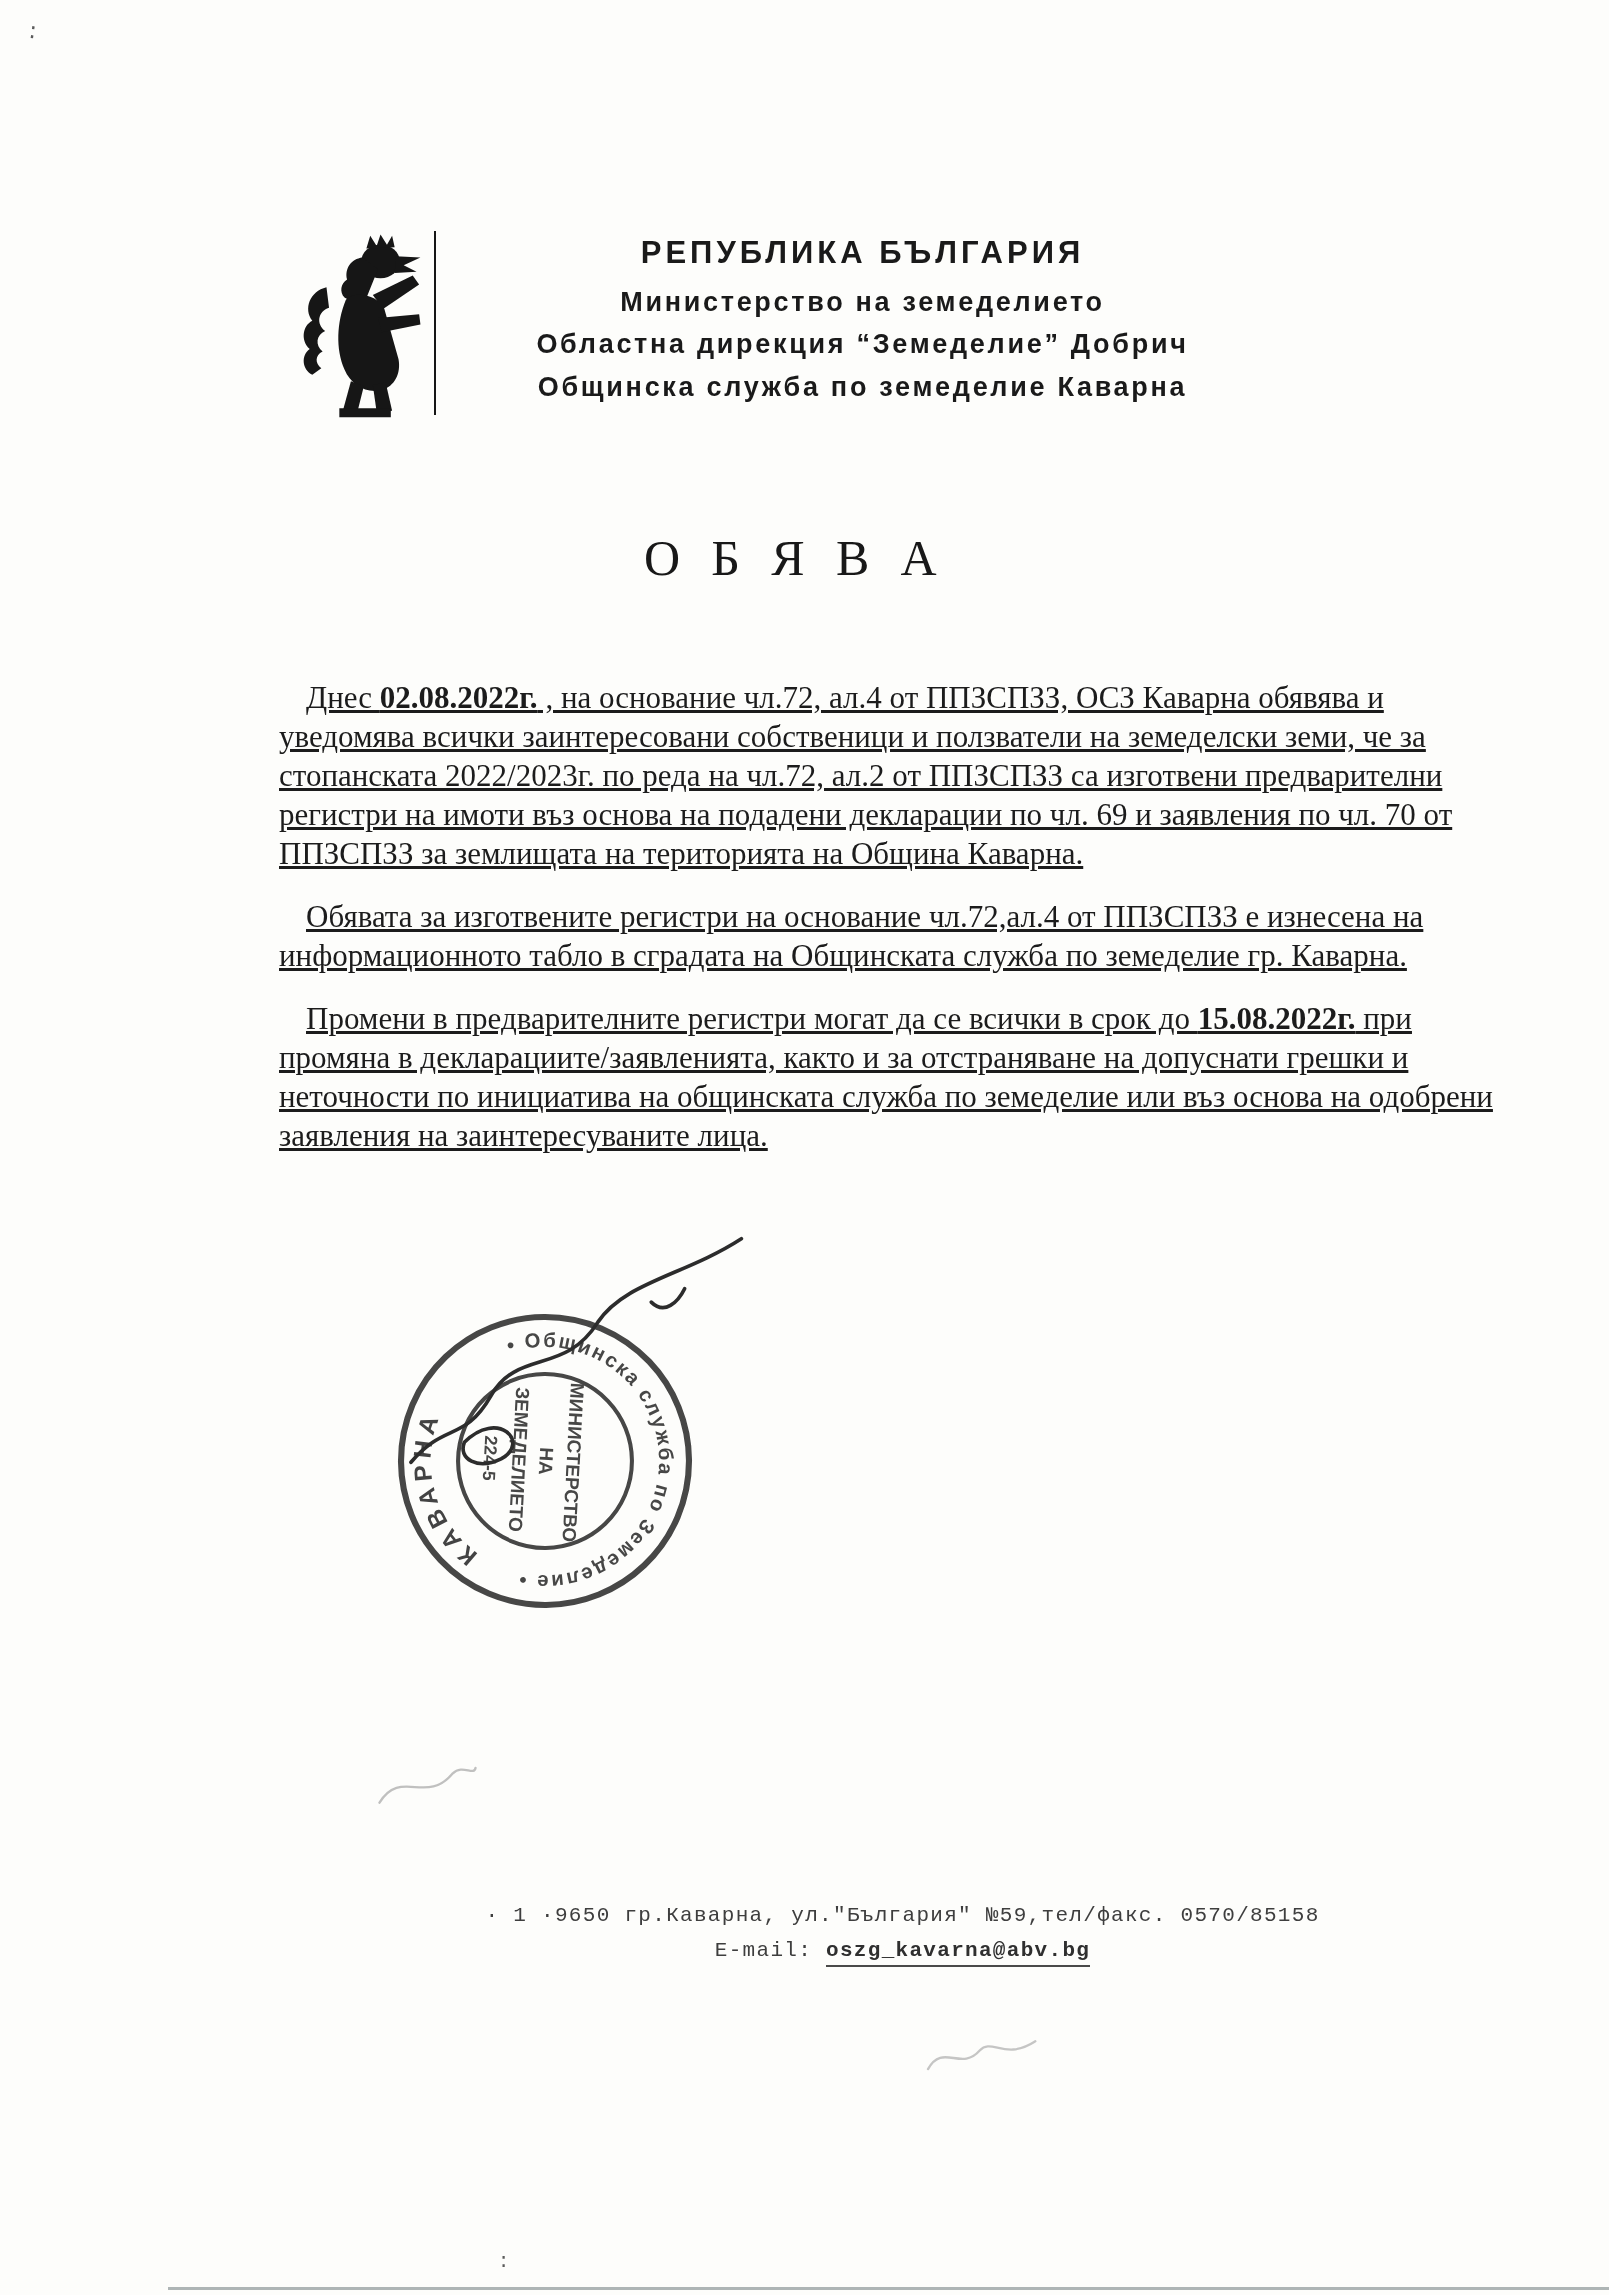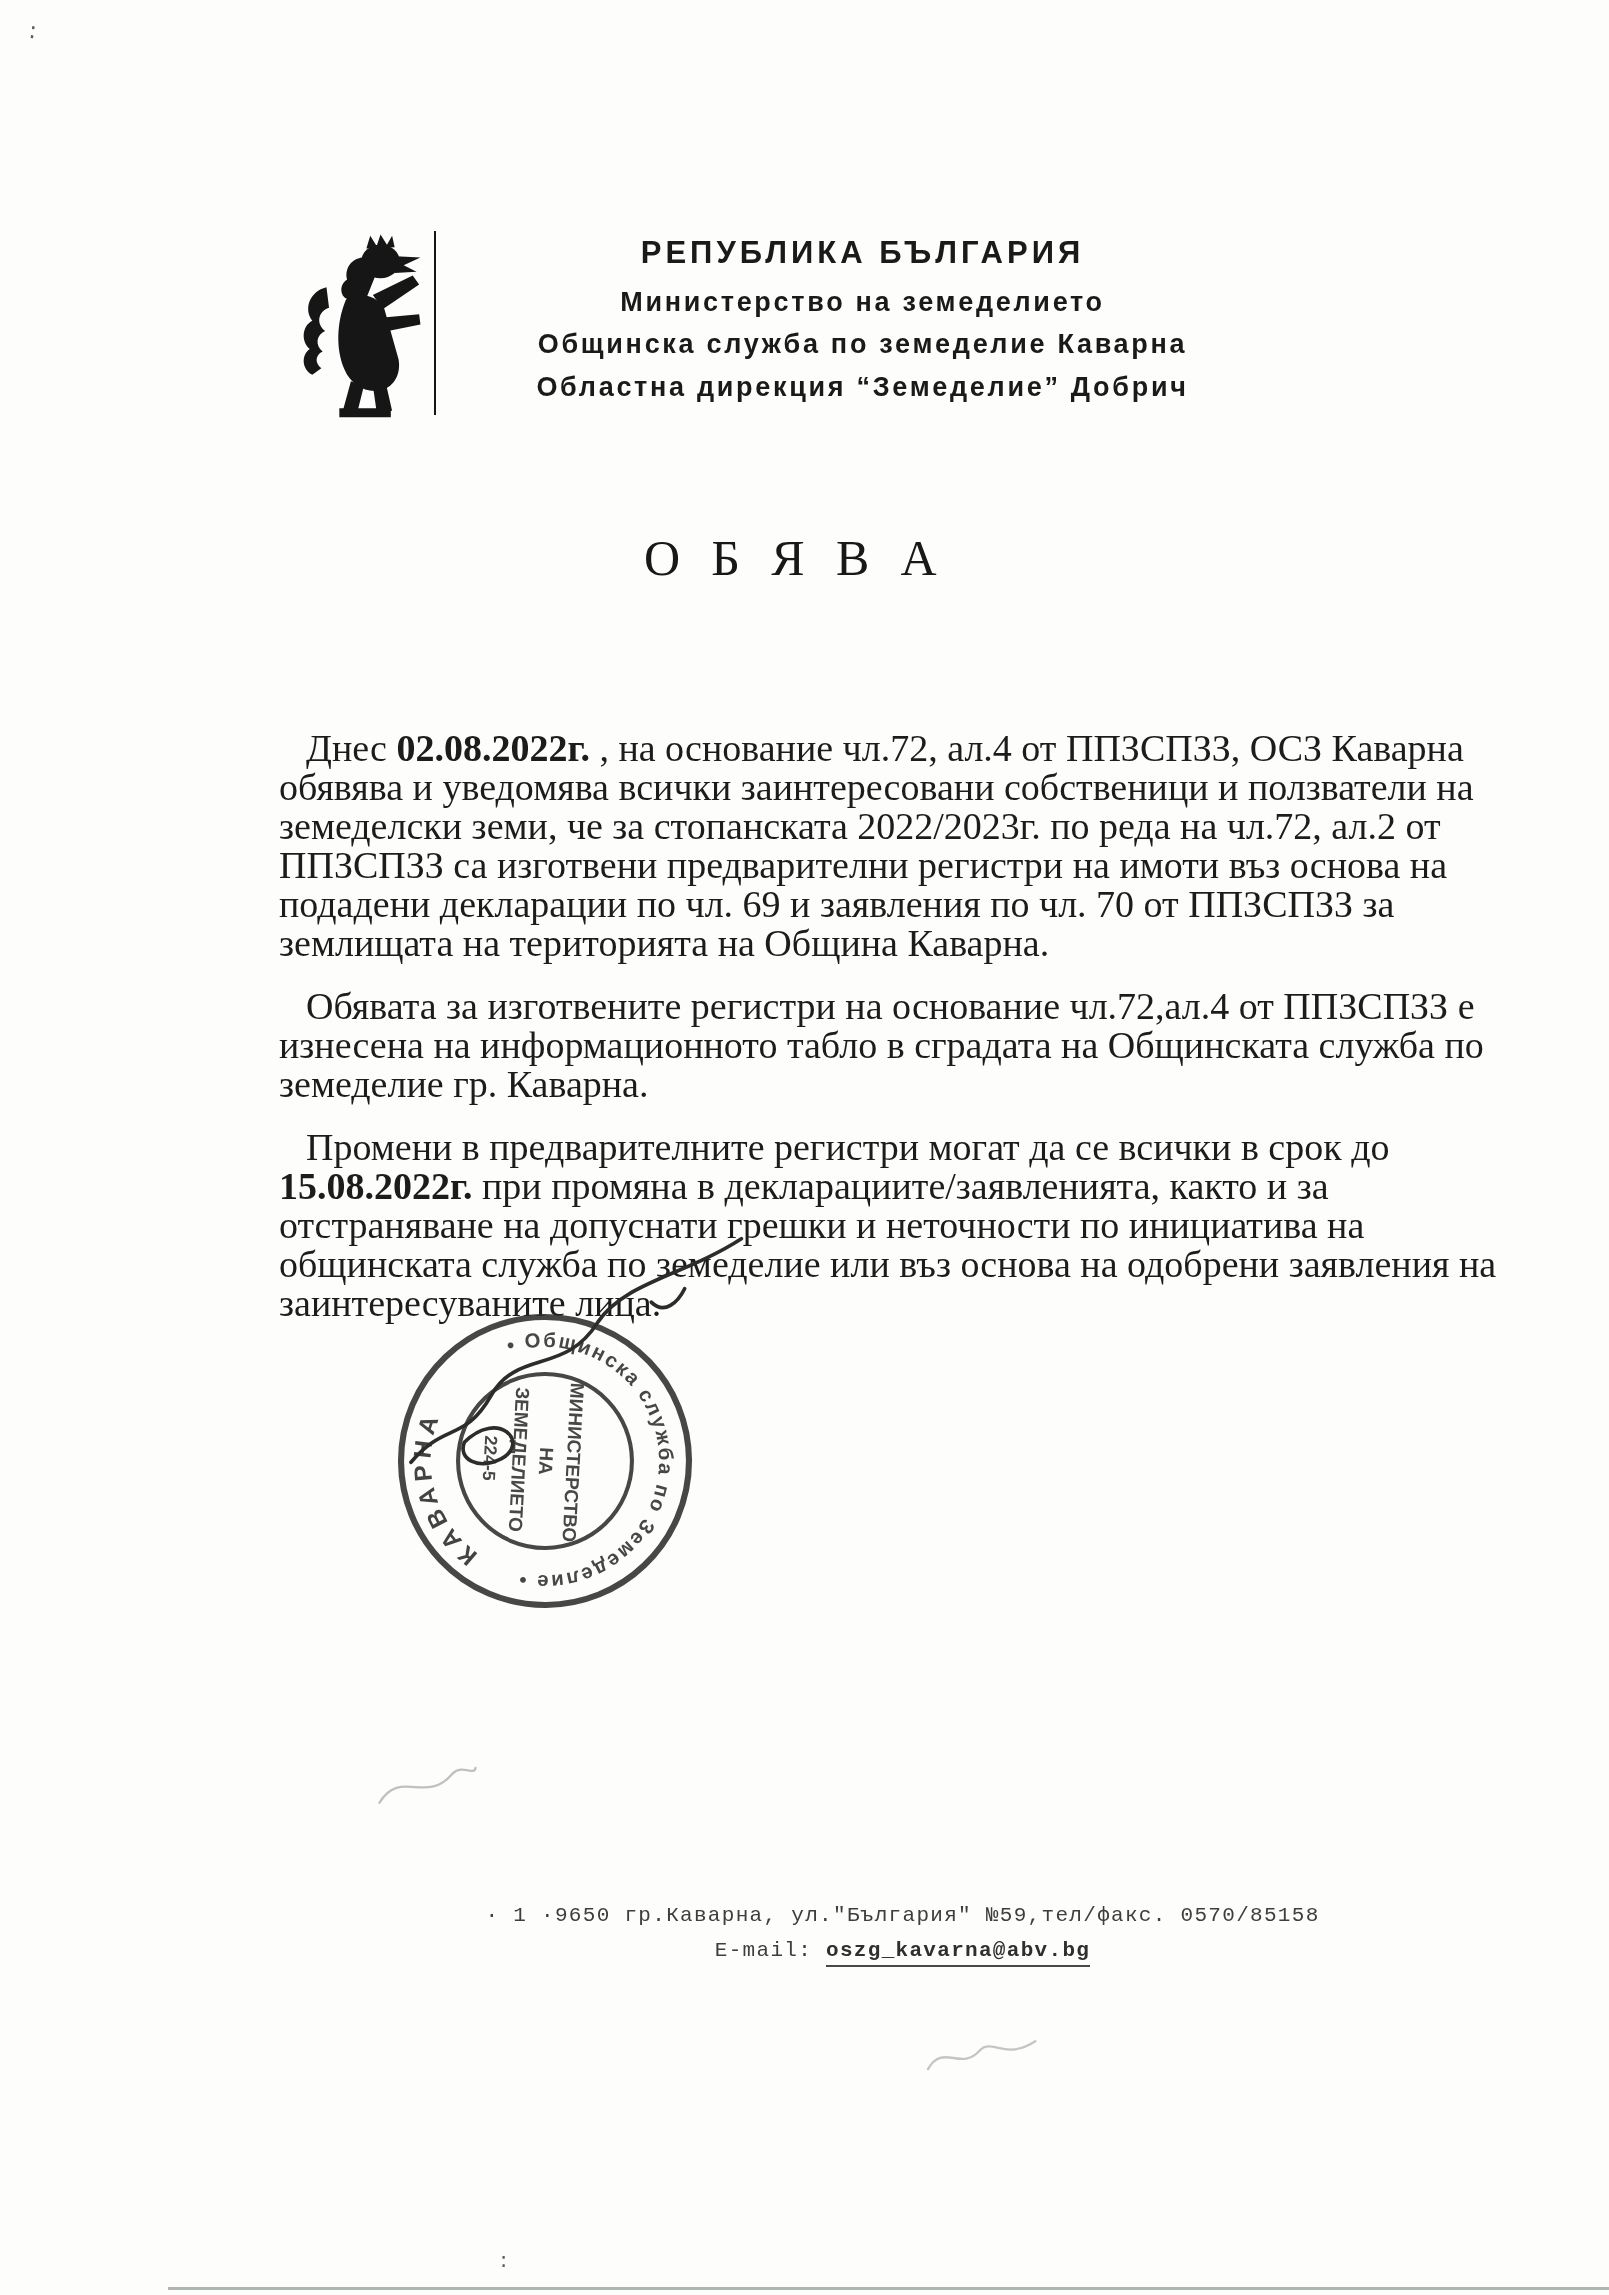--- a/index.html
+++ b/index.html
@@ -30,22 +30,22 @@
   .hdr .l2 { font-size:27px; letter-spacing:2.7px; margin-bottom:11.4px; }
 
   
   .title {
     position:absolute; left:0; top:529px; width:1590px; text-align:center;
     font-size:50px; font-weight:normal; letter-spacing:9.4px; color:#181818;
   }
 
   
   .bodytext {
-    position:absolute; left:279px; top:729px; width:1228px;
-    font-size:38px; line-height:39px; color:#1c1c1c;
+    position:absolute; left:279px; top:678px; width:1228px;
+    font-size:31px; line-height:39px; color:#1c1c1c;text-decoration:underline;
   }
   .bodytext p { margin:0 0 24px 0; text-indent:27px; }
 
   
   .sig { position:absolute; left:281px; top:1331px; z-index:1; }
   .sig-name { font-weight:bold; font-size:31px; letter-spacing:0.7px; }
   .sig-pos { font-style:italic; font-size:29px; margin-top:9.4px; }
 
   
   .stamp {
@@ -98,22 +98,22 @@
         <path d="M138,244 l6,42 24,-2 -10,-44 z"></path>
         <path d="M86,280 l80,0 0,14 -80,0 z"></path>
       </g>
     </svg>
   </div>
   <div class="vline"></div>
 
   <div class="hdr">
     <div class="l1">РЕПУБЛИКА БЪЛГАРИЯ</div>
     <div class="l2">Министерство на земеделието</div>
+    <div class="l2">Областна дирекция “Земеделие” Добрич</div>
     <div class="l2">Общинска служба по земеделие Каварна</div>
-    <div class="l2">Областна дирекция “Земеделие” Добрич</div>
   </div>
 
   <div class="title">О Б Я В А</div>
 
   <div class="bodytext">
     <p><span>Днес </span><b>02.08.2022г.</b><span> , на основание чл.72, ал.4 от ППЗСПЗЗ, ОСЗ Каварна обявява и уведомява всички заинтересовани собственици и ползватели на земеделски земи, че за стопанската 2022/2023г. по реда на чл.72, ал.2 от ППЗСПЗЗ са изготвени предварителни регистри на имоти въз основа на подадени декларации по чл. 69 и заявления по чл. 70 от ППЗСПЗЗ за землищата на територията на Община Каварна.</span></p>
     <p>Обявата за изготвените регистри на основание чл.72,ал.4 от ППЗСПЗЗ е изнесена на информационното табло в сградата на Общинската служба по земеделие гр. Каварна.</p>
     <p><span>Промени в предварителните регистри могат да се всички в срок до </span><b>15.08.2022г.</b><span> при промяна в декларациите/заявленията, както и за отстраняване на допуснати грешки и неточности по инициатива на общинската служба по земеделие или въз основа на одобрени заявления на заинтересуваните лица.</span></p>
   </div>
 

